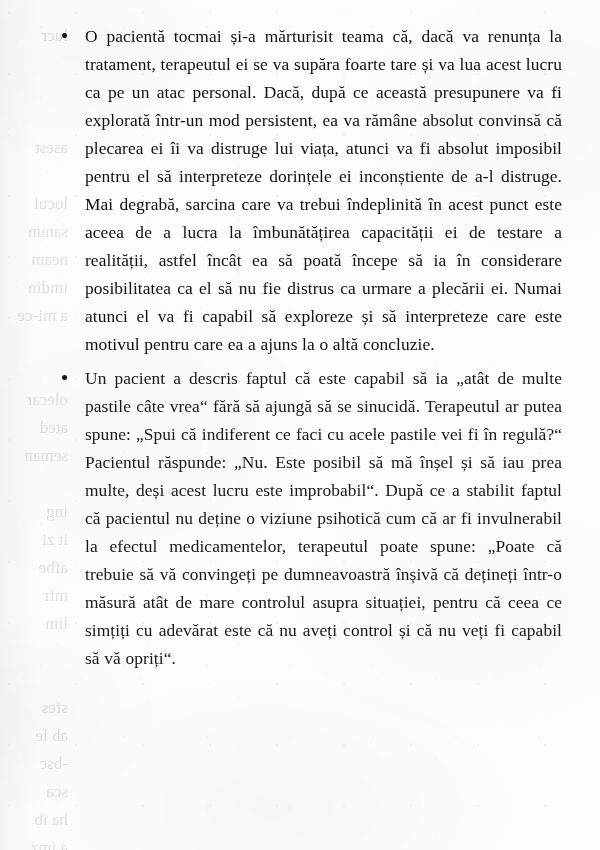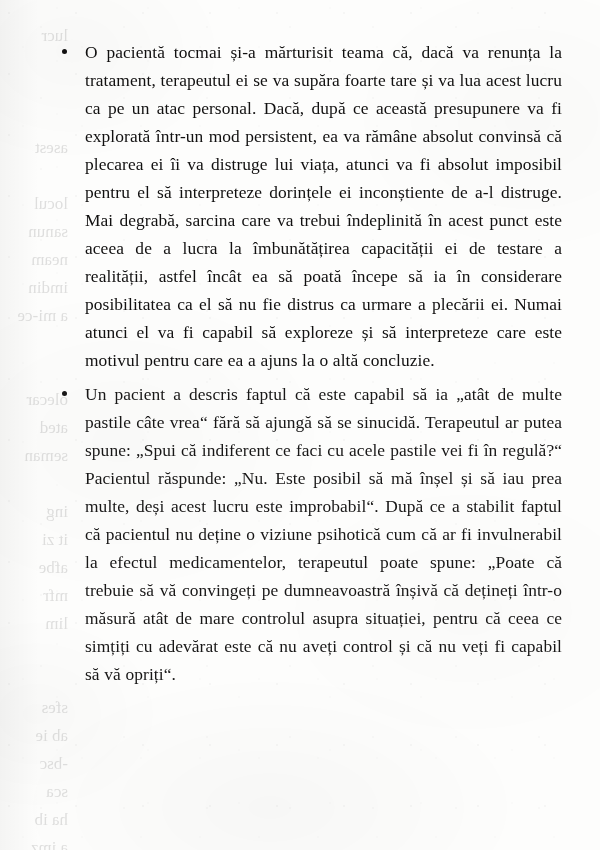--- a/index.html
+++ b/index.html
@@ -80,21 +80,21 @@
     white-space: nowrap;
     text-align: left;
     padding-left: 2px;
     height: 28px;
     overflow: hidden;
   }
 
   
   .content {
     position: absolute;
-    left: 0; top: 16px;
+    left: 0; top: 0;
     width: 600px;
     z-index: 3;
   }
 
   .bullet-para {
     position: relative;
     margin: 0;
     padding: 0 38px 0 85px;   
     font-size: 17.4px;
     line-height: 28px;

